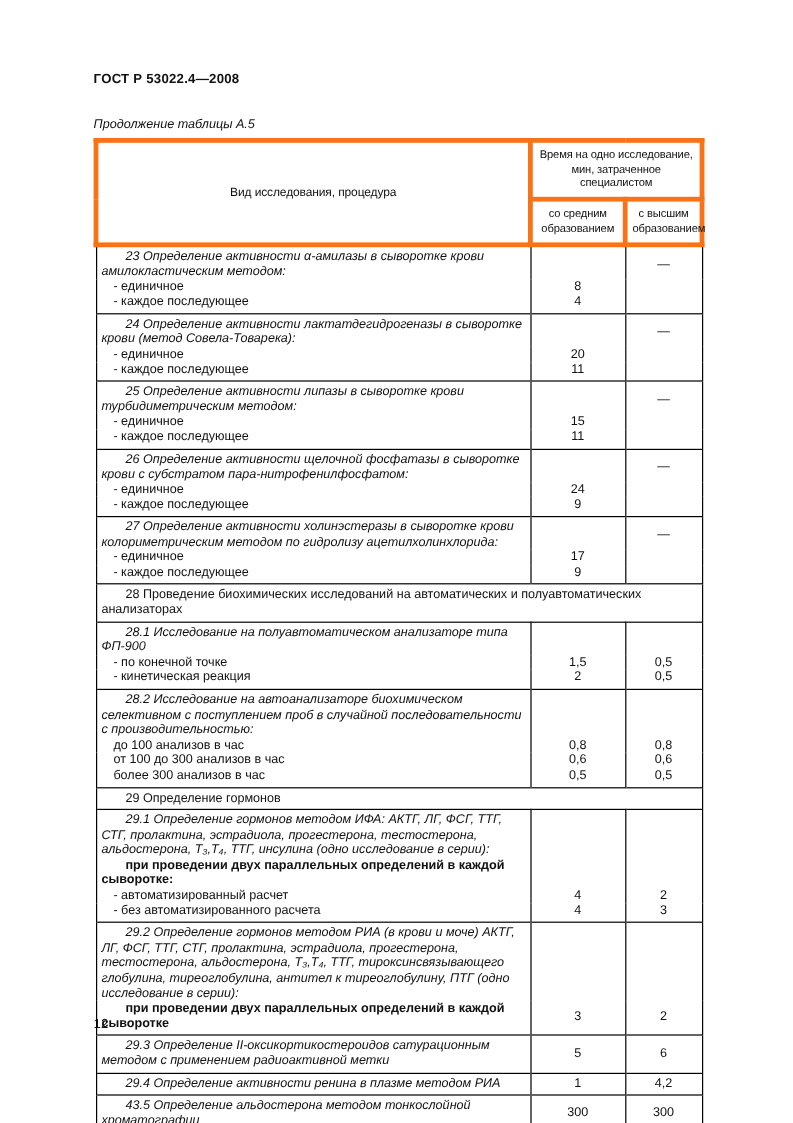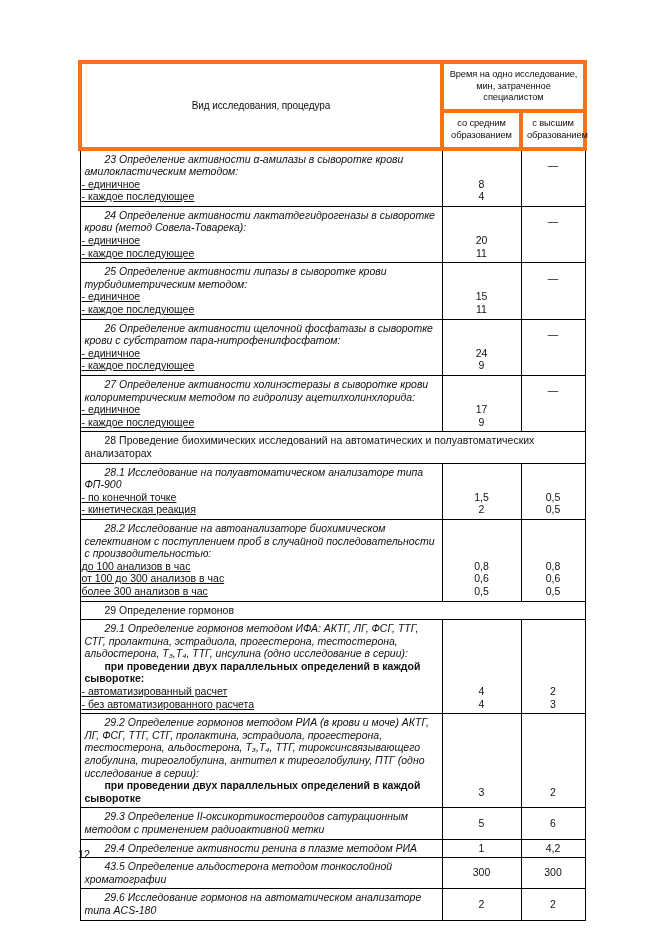--- a/index.html
+++ b/index.html
@@ -57,42 +57,44 @@
   td.cell {
     border-left: 1px solid #000;
     border-right: 1px solid #000;
     padding: 0 4px;
     vertical-align: top;
   }
   tr.bt td { border-top: 1px solid #000; padding-top: 2px; }
   tr.pb td { padding-bottom: 3px; }
   td.proc.para { text-indent: 20px; font-style: italic; }
   td.proc.ind  { text-indent: 20px; font-weight: bold; }
-  td.proc.sub  { padding-left: 1px; text-decoration: underline; }
+  td.proc.sub  { padding-left: 14px; }
   td.full {
     text-indent: 20px;
     padding: 2px 4px;
   }
   td.val {
     text-align: center;
     vertical-align: middle;
   }
   .page-number {
     position: absolute;
     left: 78px;
     top: 848px;
     font-size: 11px;
   }
 </style>
 </head>
 <body>
 
 <div class="page">
 
-
+  <div class="doc-number">ГОСТ Р 53022.4—2008</div>
+
+  <div class="table-caption">Продолжение таблицы А.5</div>
 
   <table class="main">
     <colgroup>
       <col class="c1">
       <col class="c2">
       <col class="c3">
     </colgroup>
     <thead>
       <tr>
         <th class="hproc" rowspan="2">Вид исследования, процедура</th>

